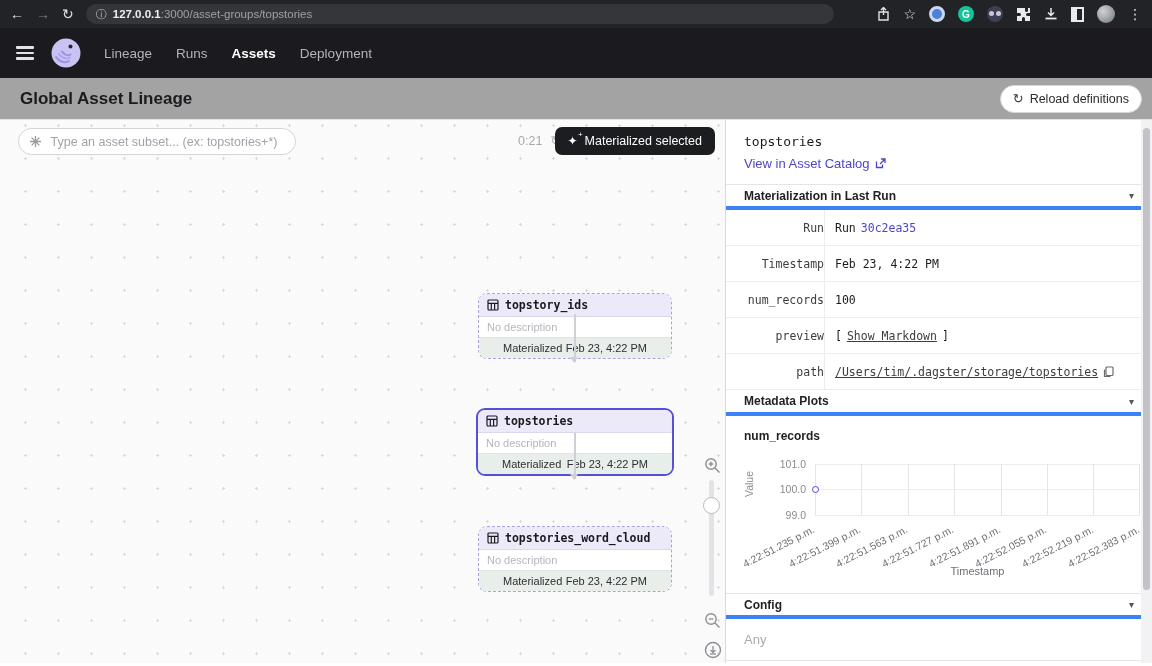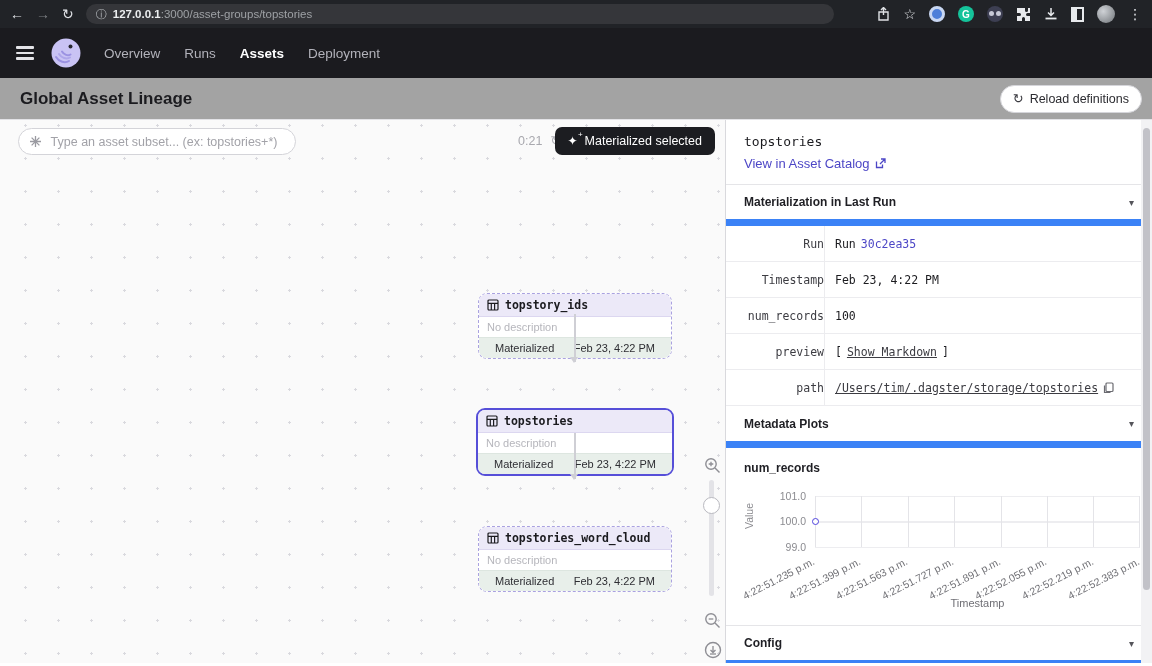--- a/index.html
+++ b/index.html
@@ -85,21 +85,21 @@
 
   
   .asset-node { position:absolute; width:194px; background:#fff;
     border:1.5px dashed #aaa2e0; border-radius:9px; overflow:hidden; cursor:pointer;margin-top:44px; }
   .asset-node.selected { width:198px; border:2.5px solid #564FD8; }
   .an-header { display:flex; align-items:center; gap:6px; background:#ECE9F8;
     border-bottom:1px solid #dcd7f0; padding:4px 8px; }
   .an-name { font-size:11.5px; font-weight:600; color:#1b1b1f; }
   .an-desc { font-size:11px; color:#b6b6bc; padding:4px 8px; background:#fff; }
   .an-footer { display:flex; justify-content:space-between; background:#E8EFEA;
-    border-top:1px solid #dde6e0; padding:4px 16px; font-size:11px; color:#2e2e33; }
+    border-top:1px solid #dde6e0; padding:4px 24px; font-size:11px; color:#2e2e33; }
 
   .edge { position:absolute; width:1.5px; background:#cfcfd5; }
   .edge::after { content:""; position:absolute; bottom:-1px; left:-3.6px;
     border-left:4.5px solid transparent; border-right:4.5px solid transparent;
     border-top:6px solid #cfcfd5; }
 
   
   .zoomctl { position:absolute; color:#8e8e94; }
   .slider-track { position:absolute; left:709px; top:360px; width:5px; height:116px;
     background:#e3e3e7; border-radius:3px; }
@@ -110,22 +110,22 @@
   .detail-panel { flex:1; position:relative; background:#fff; overflow:hidden; }
   .panel-scroll { position:absolute; right:0; top:0; width:11px; height:543px;
     background:#f2f2f4; }
   .panel-thumb { position:absolute; right:2px; top:8px; width:7px; height:462px;
     background:#c2c2c8; border-radius:4px; }
   .panel-content { padding:14px 25px 0 18px; }
   .p-title { font-size:13px; color:#1b1b1f; margin-bottom:7px; }
   .p-link { font-size:13px; color:#4c46c6; display:flex; align-items:center; gap:5px;
     margin-bottom:13px; cursor:pointer; }
   .sec-header { display:flex; align-items:center; justify-content:space-between;
-    font-size:12px; font-weight:bold; color:#1f1f24; height:42px;
-    border-top:1px solid #e5e5e8; border-bottom:7px solid #3b82f6;
+    font-size:12px; font-weight:bold; color:#1f1f24; height:26px;
+    border-top:1px solid #e5e5e8; border-bottom:4px solid #3b82f6;
     margin:0 -25px 0 -18px; padding:0 18px; cursor:pointer; }
   .sec-header .chev { font-size:10px; color:#55555b; font-weight:normal; }
   .kv-table { margin:0 -25px 0 -18px;text-align:right; }
   .kv-row { display:flex; border-bottom:1px solid #ececef; height:36px;
     align-items:center; font-size:11.5px; }
   .kv-key { width:98px; padding-left:18px; color:#3c3c42; flex:none; }
   .kv-val { border-left:1px solid #ececef; align-self:stretch; display:flex;
     align-items:center; padding-left:10px; color:#1b1b1f; flex:1; gap:5px; }
   .kv-link { color:#4c46c6; cursor:pointer; }
   .kv-ulink { color:#3c3c42; text-decoration:underline; cursor:pointer; }
@@ -199,21 +199,21 @@
   <span class="dg-logo">
     <svg width="32" height="32" viewBox="0 0 32 32">
       <circle cx="16" cy="16" r="14.5" fill="#C9C3F4"></circle>
       <circle cx="20.5" cy="9.5" r="2" fill="#26262e"></circle>
       <path d="M6 20c3 5 9 6.5 13 4" fill="none" stroke="#9b92e2" stroke-width="2" stroke-linecap="round"></path>
       <path d="M9 17c2.5 4 7.5 5.5 11 3.5" fill="none" stroke="#aea6ea" stroke-width="2" stroke-linecap="round"></path>
       <path d="M12 14.5c2 3.5 6 4.5 8.5 3" fill="none" stroke="#9b92e2" stroke-width="2" stroke-linecap="round"></path>
     </svg>
   </span>
   <div class="nav-items">
-    <span class="nav-item">Overview</span>
+    <span class="nav-item">Lineage</span>
     <span class="nav-item">Runs</span>
     <span class="nav-item active">Assets</span>
     <span class="nav-item">Deployment</span>
   </div>
 </div>
 
 <div class="page-header">
   <span class="page-title">Global Asset Lineage</span>
   <button class="reload-btn">
     <span class="ric">↻</span>

